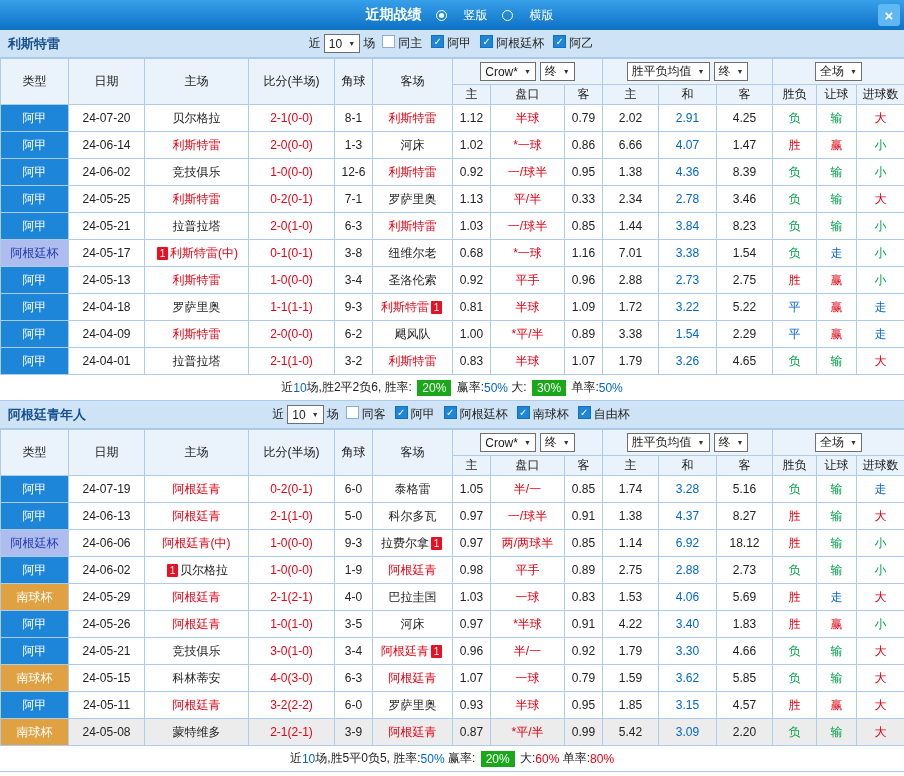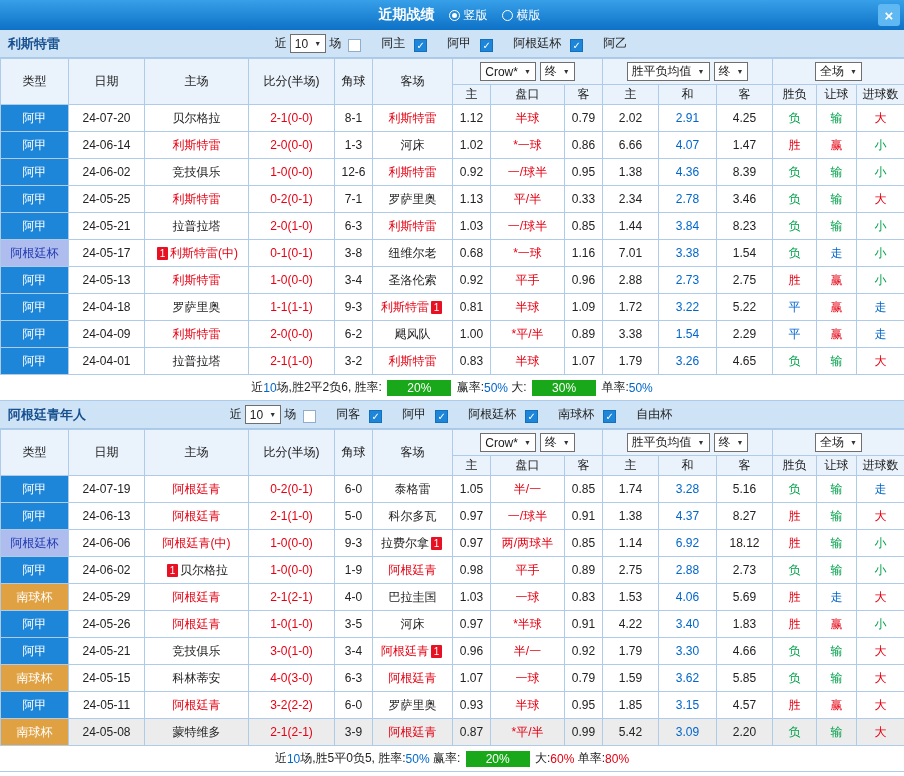--- a/index.html
+++ b/index.html
@@ -2,36 +2,36 @@
 <html><head>
 <meta charset="utf-8">
 <style>
   * { box-sizing: border-box; margin: 0; padding: 0; }
   html,body { width: 904px; background:#fff; font-family:"Liberation Sans","DejaVu Sans",sans-serif; font-size:12px; color:#222; }
   
   .titlebar { height:30px; background:linear-gradient(#37a0e9,#0d71c6); position:relative;
               display:flex; align-items:center; justify-content:center; color:#fff;padding-left:15px; }
   .tb-center { display:flex; align-items:center; gap:14px; }
   .tb-title { font-weight:bold; font-size:14px; }
-  .radio { display:inline-flex; align-items:center; gap:4px; cursor:pointer; font-size:12px; }
+  .radio { display:inline-flex; align-items:center; gap:17px; cursor:pointer; font-size:12px; }
   .rdot { width:11px; height:11px; border:1px solid #fff; border-radius:50%; display:inline-flex; align-items:center; justify-content:center; background:transparent; }
   .rdot .rin { width:5px; height:5px; border-radius:50%; background:#fff; }
   .close-btn { position:absolute; right:4px; top:4px; width:22px; height:22px; border-radius:3px;
                background:#5fb8f2; color:#fff; font-size:15px; font-weight:bold;
                display:flex; align-items:center; justify-content:center; cursor:pointer; }
   
   .section-header { height:28px; background:#cfe3f6; border-bottom:1px solid #a9c9e8; position:relative;
                     display:flex; align-items:center; }
   .team-name { position:absolute; left:8px; font-weight:bold; font-size:13px; color:#17508f; }
   .filter { margin:0 auto; display:flex; align-items:center; }
   .ftext { margin:0 3px; color:#222; }
   .sel { display:inline-flex; align-items:center; justify-content:space-between; gap:6px; background:#fff;
          border:1px solid #6f6f6f; padding:1px 4px; height:19px; cursor:pointer; white-space:nowrap; }
   .car { font-size:7px; color:#333; }
-  .chk-wrap { display:inline-flex; align-items:flex-end; gap:20px; margin:0 5px 0 4px; cursor:pointer; }
+  .chk-wrap { display:inline-flex; align-items:flex-start; gap:3px; margin:0 5px 0 4px; cursor:pointer; }
   .chk { width:13px; height:13px; border:1px solid #90aecb; background:#fff; display:inline-flex;
          align-items:center; justify-content:center; font-size:10px; line-height:1; }
   .chk.checked { background:#1e86d8; border-color:#1470bd; color:#fff; }
   
   table { width:904px; border-collapse:collapse; table-layout:fixed; }
   td { border:1px solid #aecbe9; text-align:center; overflow:hidden; white-space:nowrap; height:27px; }
   thead td { background:#eaf2fb; color:#1a1a1a; }
   thead tr.h1 td { height:26px; }
   thead tr.h2 td { height:20px; }
   .grp-inner { display:flex; align-items:center; justify-content:center; gap:4px; }
@@ -42,21 +42,21 @@
   .t-south { background:#dfa142; color:#fff; }
   .c-red   { color:#e60012; }
   .c-green { color:#00a04a; }
   .c-blue  { color:#0066cc; }
   .score   { color:#e60012; }
   .badge1  { display:inline-block; background:#e81123; color:#fff; width:11px; height:13px;
              font-size:10px; line-height:13px; text-align:center; margin:0 2px; border-radius:1px; }
   
   .summary { height:26px; border-bottom:1px solid #aecbe9; display:flex; align-items:center;
              justify-content:center; white-space:pre; }
-  .badge-pct { background:#19a819; color:#fff; padding:1px 20px; margin:0 2px; }
+  .badge-pct { background:#19a819; color:#fff; padding:1px 5px; margin:0 2px; }
 </style>
 </head>
 <body>
 
 <div class="titlebar">
   <div class="tb-center">
     <span class="tb-title">近期战绩</span>
     <span class="radio">
       <span class="rdot">
           <span class="rin"></span>

